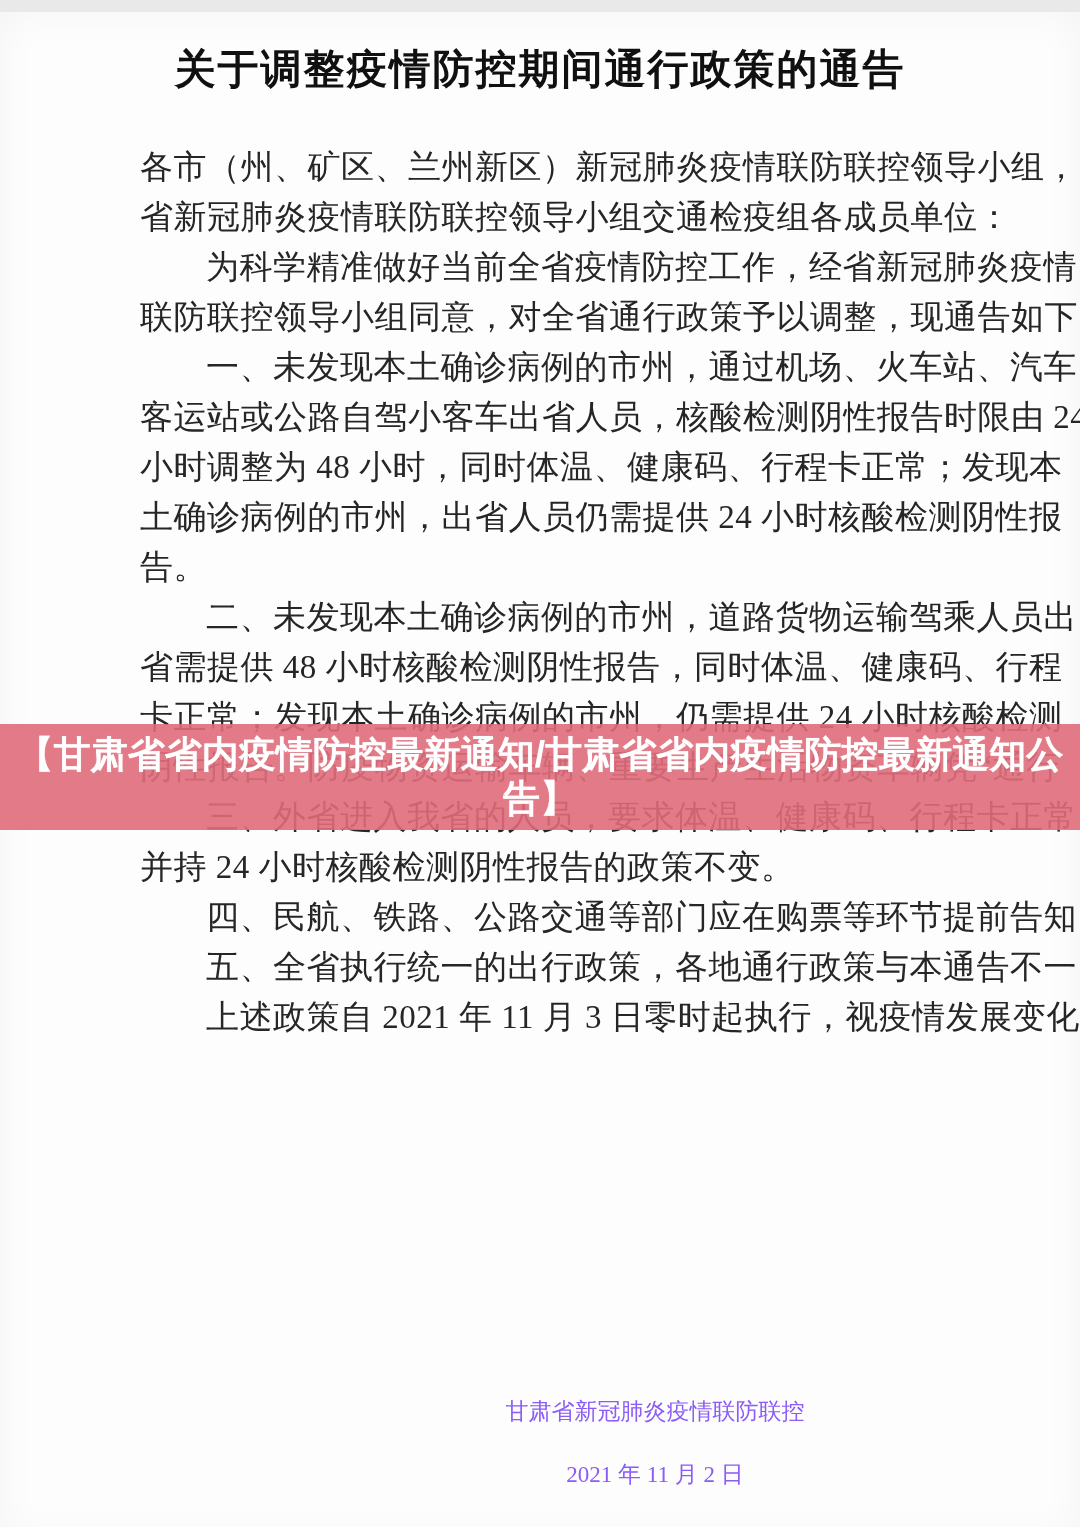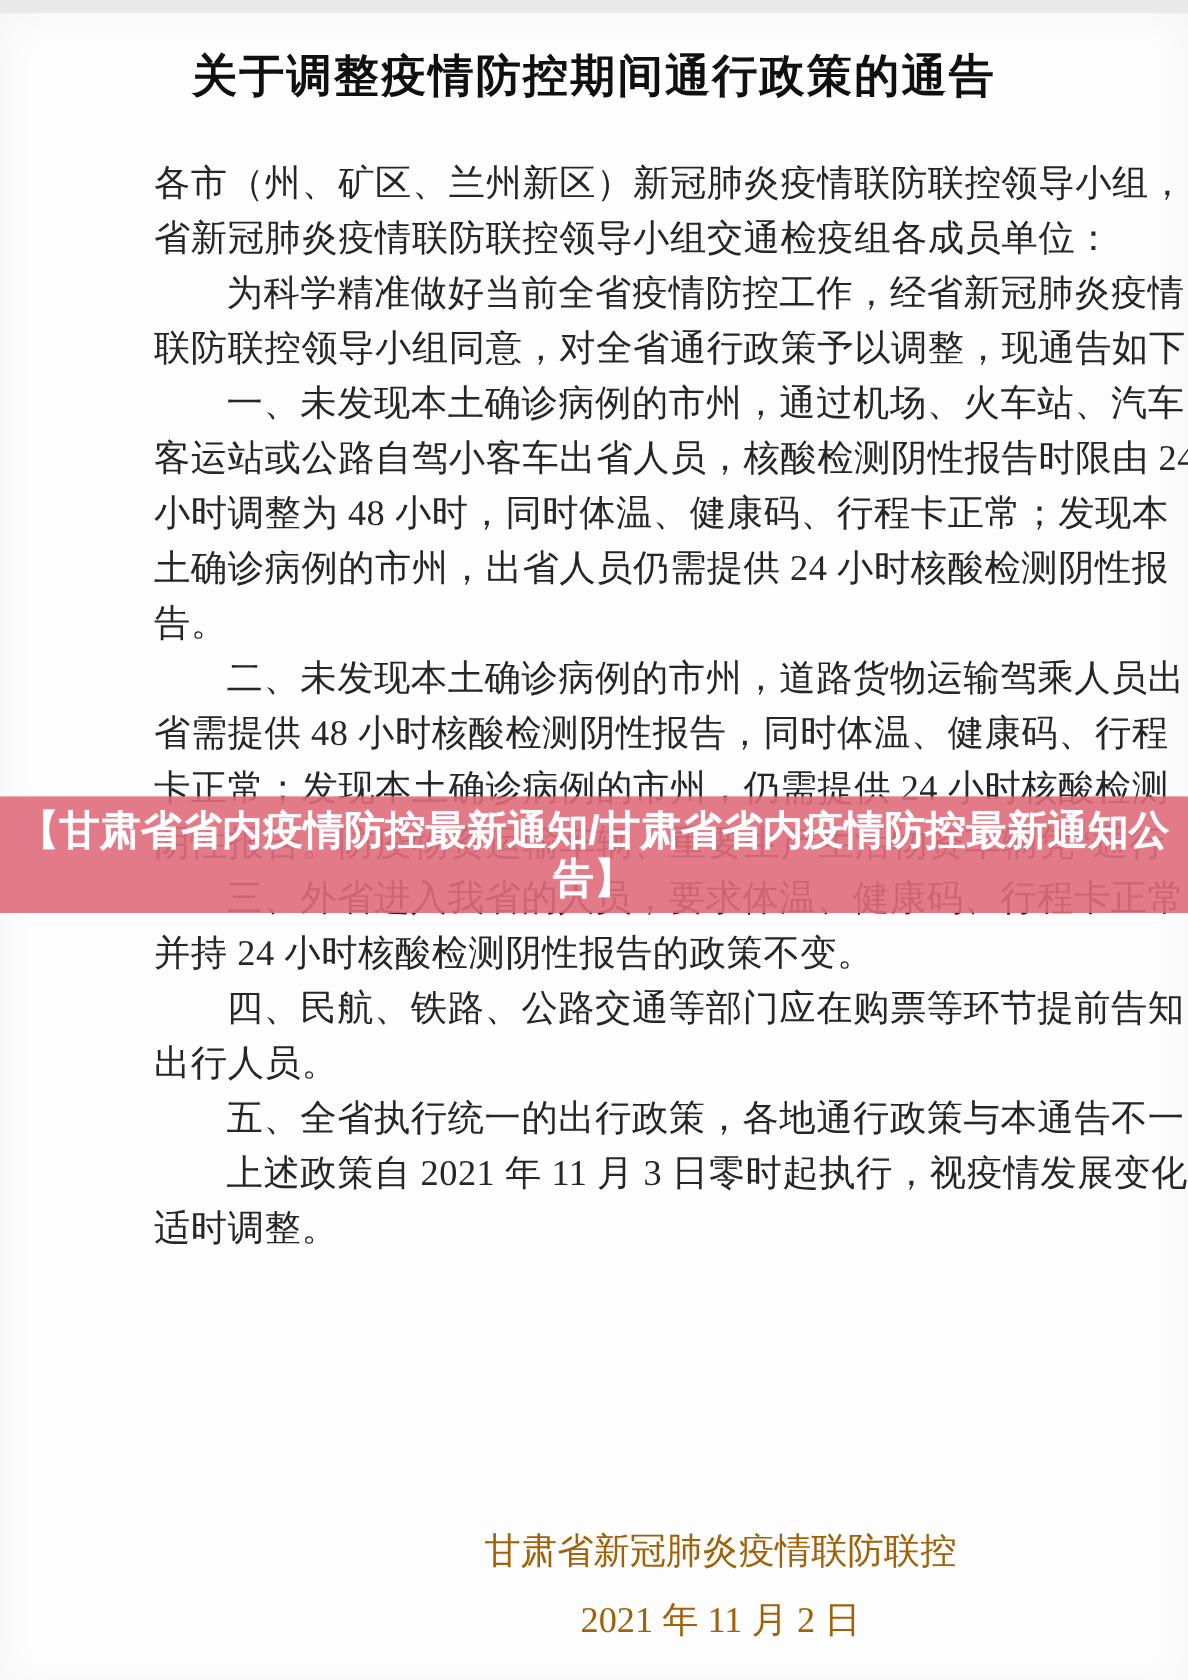--- a/index.html
+++ b/index.html
@@ -54,21 +54,21 @@
     letter-spacing:0px;
     text-shadow:0 0 1px rgba(255,255,255,0.6);
   }
   .overlay-text .ol-line{ white-space:nowrap; }
   .signature{
     position:absolute;top:1368px;left:370px;width:570px;
     text-align:center;
   }
   .signature .sig-line{
     height:63px;line-height:63px;
-    font-size:33px;color:#a16207;
+    font-size:23px;color:#8b5cf6;
     white-space:nowrap;
   }
 </style>
 </head>
 <body>
 
 <div class="page">
 
   <div class="doc-title">关于调整疫情防控期间通行政策的通告</div>
 
@@ -82,24 +82,22 @@
       <div class="line">小时调整为 48 小时，同时体温、健康码、行程卡正常；发现本</div>
       <div class="line">土确诊病例的市州，出省人员仍需提供 24 小时核酸检测阴性报</div>
       <div class="line">告。</div>
       <div class="line indent">二、未发现本土确诊病例的市州，道路货物运输驾乘人员出</div>
       <div class="line">省需提供 48 小时核酸检测阴性报告，同时体温、健康码、行程</div>
       <div class="line">卡正常；发现本土确诊病例的市州，仍需提供 24 小时核酸检测</div>
       <div class="line under-overlay">阴性报告。防疫物资运输车辆、重要生产生活物资车辆凭“通行</div>
       <div class="line indent">三、外省进入我省的人员，要求体温、健康码、行程卡正常</div>
       <div class="line">并持 24 小时核酸检测阴性报告的政策不变。</div>
       <div class="line indent">四、民航、铁路、公路交通等部门应在购票等环节提前告知</div>
-      <div class="line">出行人员。</div>
       <div class="line indent">五、全省执行统一的出行政策，各地通行政策与本通告不一</div>
       <div class="line indent">上述政策自 2021 年 11 月 3 日零时起执行，视疫情发展变化</div>
-      <div class="line">适时调整。</div>
     </div>
 
   <div class="overlay-bg"></div>
 
   <div class="overlay-text">
     <div class="ol-line">【甘肃省省内疫情防控最新通知/甘肃省省内疫情防控最新通知公</div>
     <div class="ol-line">告】</div>
   </div>
 
   <div class="signature">

